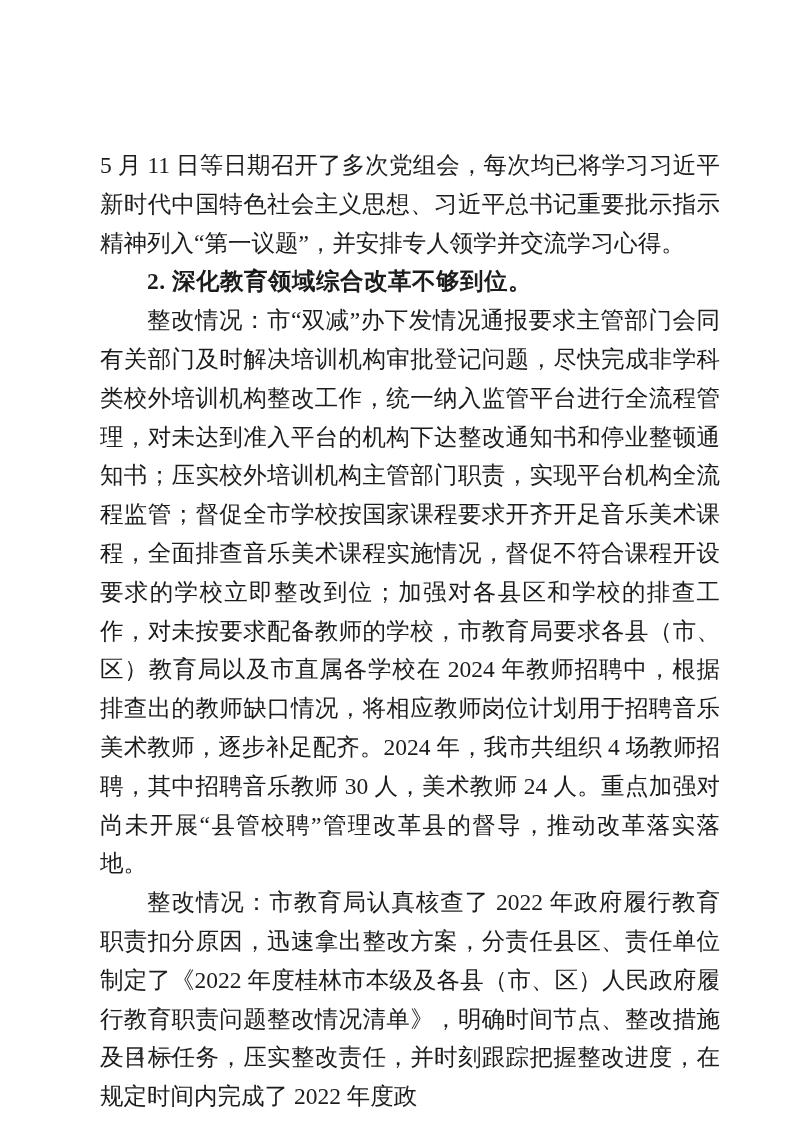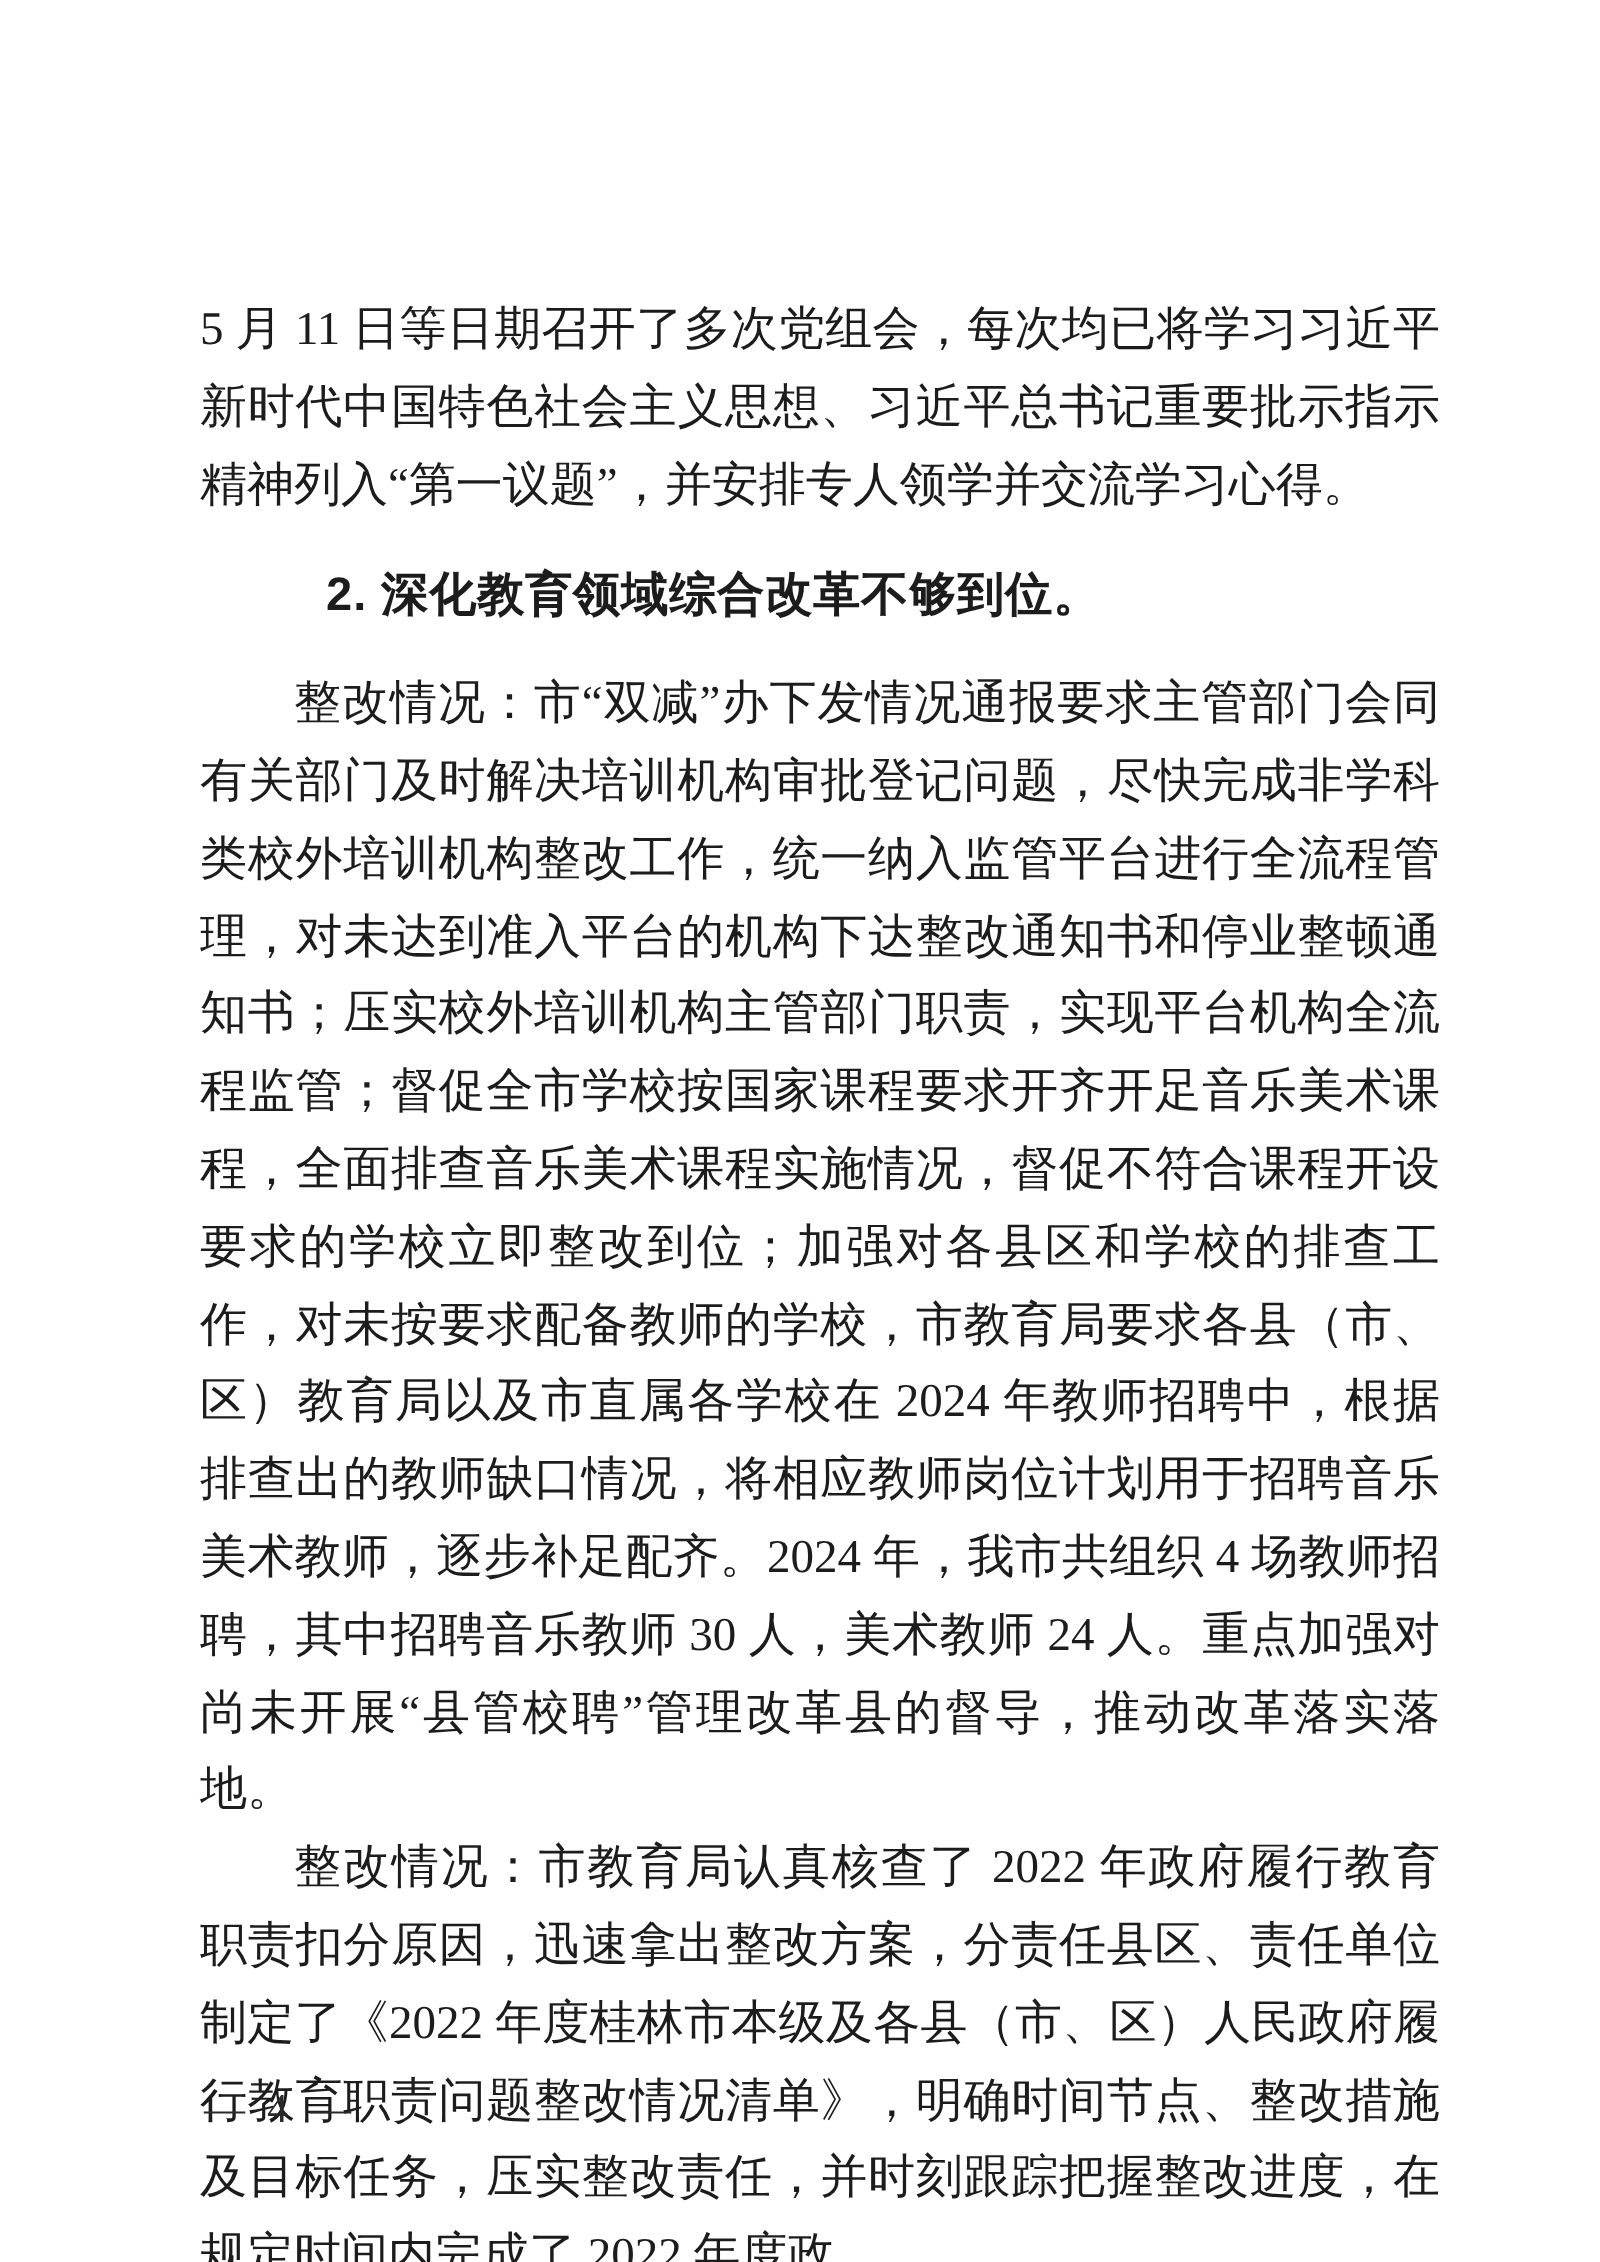--- a/index.html
+++ b/index.html
@@ -27,24 +27,24 @@
     text-align: justify;
   }
   .para {
     margin: 0;
     text-indent: 0;
   }
   .para.indent {
     text-indent: 2em;
   }
   .heading {
-    margin: 16px;
+    margin: 0;
     text-indent: 2em;
     font-weight: bold;
-    font-family: Liberation Sans, sans-serif;
+    font-family: Liberation Serif, serif;
     letter-spacing: 0.5px;
   }
   .page-number {
     position: absolute;
     left: 102px;
     top: 1040px;
     font-size: 20.5px;
     line-height: 30px;
     color: #2a2a2a;
     letter-spacing: 3px;

